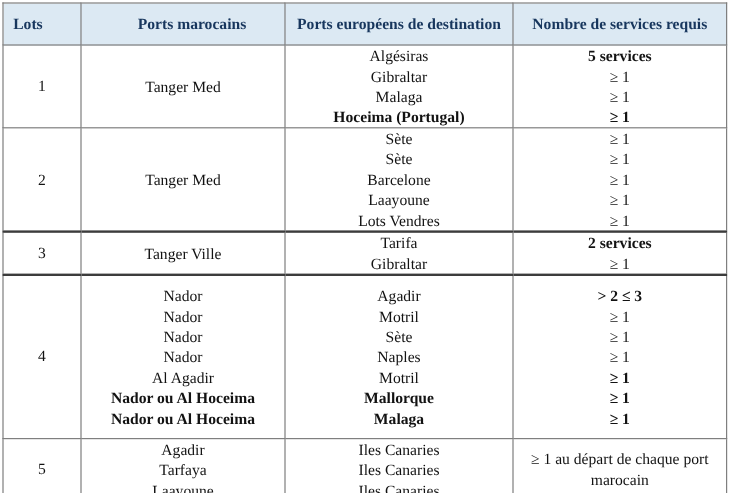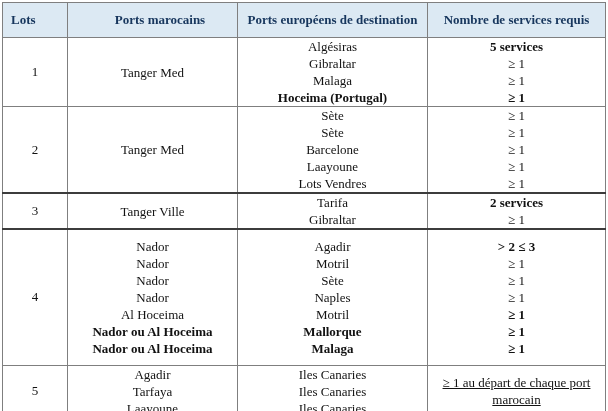--- a/index.html
+++ b/index.html
@@ -59,21 +59,20 @@
   }
   .line {
     line-height: 17px;
     min-height: 17px;
     white-space: nowrap;
   }
   .wrapline {
     line-height: 17px;
     white-space: normal;
     padding: 0 6px;
-    text-decoration: underline;
   }
   .b { font-weight: bold; }
 
   tr.heavy-top td    { border-top: 2px solid #3c3c3c; }
   tr.heavy-bottom td { border-bottom: 2px solid #3c3c3c; }
 
   td.lot-cell { font-size: 13px; }
 </style>
 </head>
 <body>
@@ -147,21 +146,21 @@
             <div class="line">≥ 1</div>
           </td>
         </tr>
         <tr style="height: 136px;">
           <td class="lot-cell">4</td>
           <td>
             <div class="line">Nador</div>
             <div class="line">Nador</div>
             <div class="line">Nador</div>
             <div class="line">Nador</div>
-            <div class="line">Al Hoceima</div>
+            <div class="line">Al Agadir</div>
             <div class="line b">Nador ou Al Hoceima</div>
             <div class="line b">Nador ou Al Hoceima</div>
           </td>
           <td>
             <div class="line">Agadir</div>
             <div class="line">Motril</div>
             <div class="line">Sète</div>
             <div class="line">Naples</div>
             <div class="line">Motril</div>
             <div class="line b">Mallorque</div>

